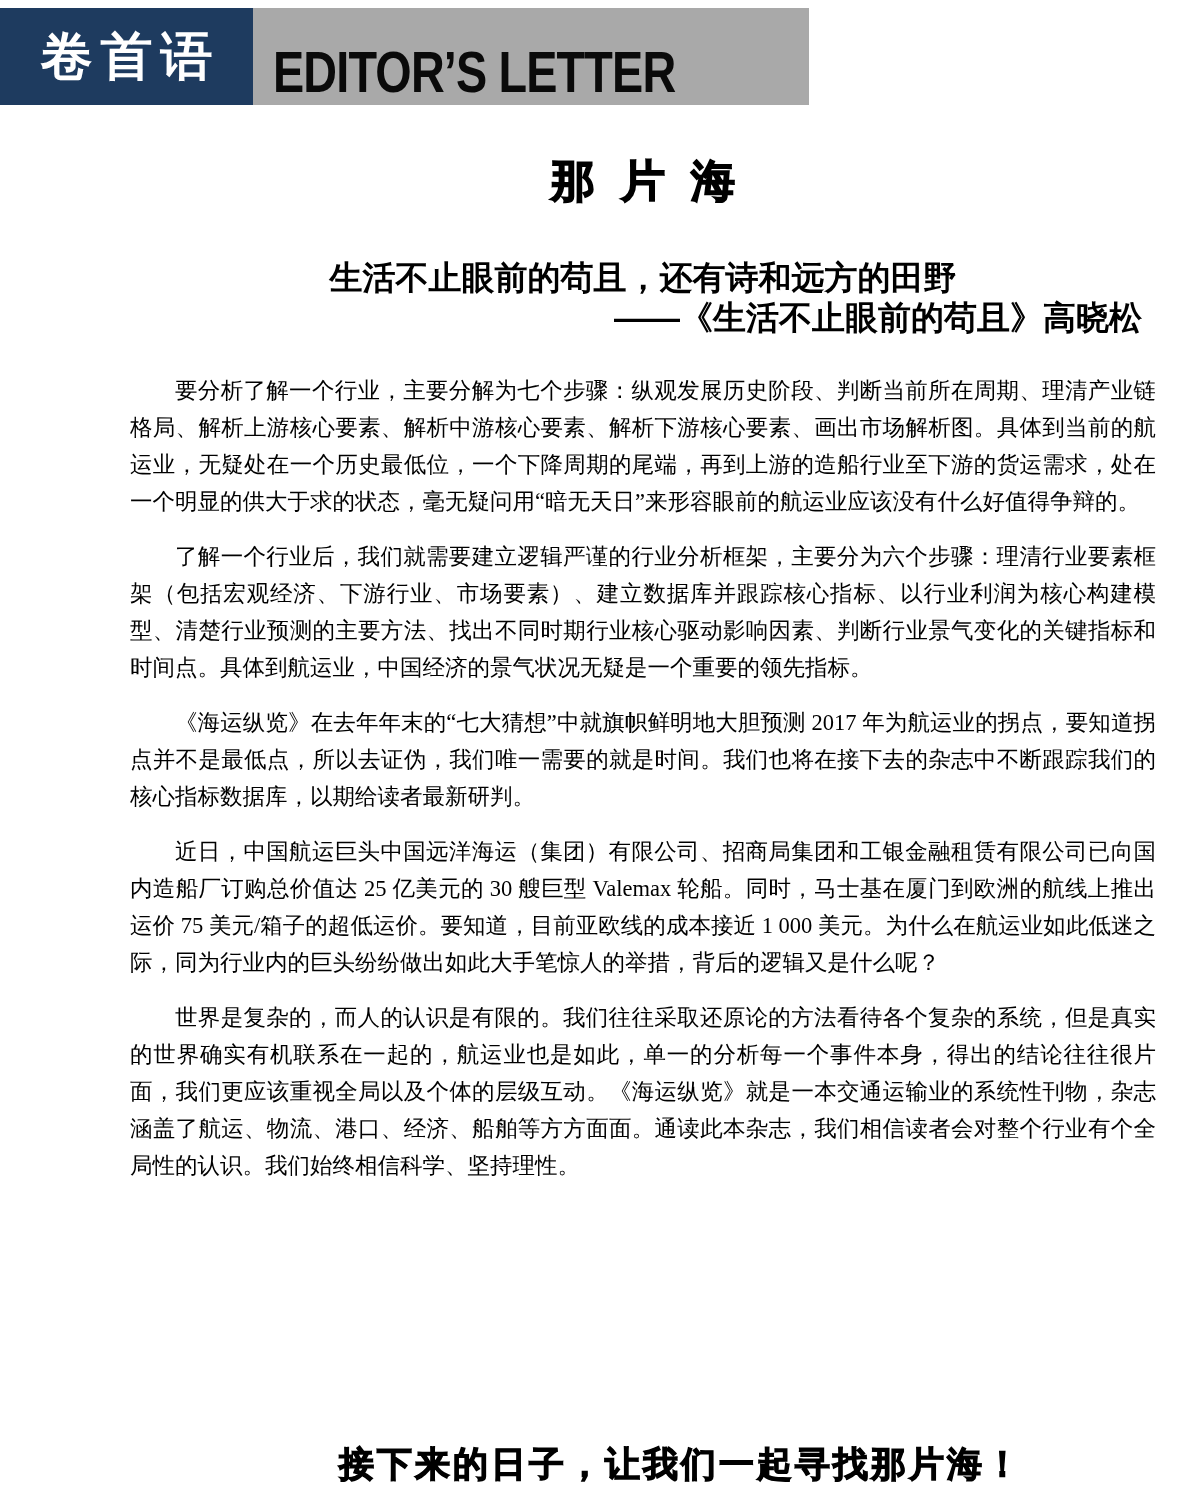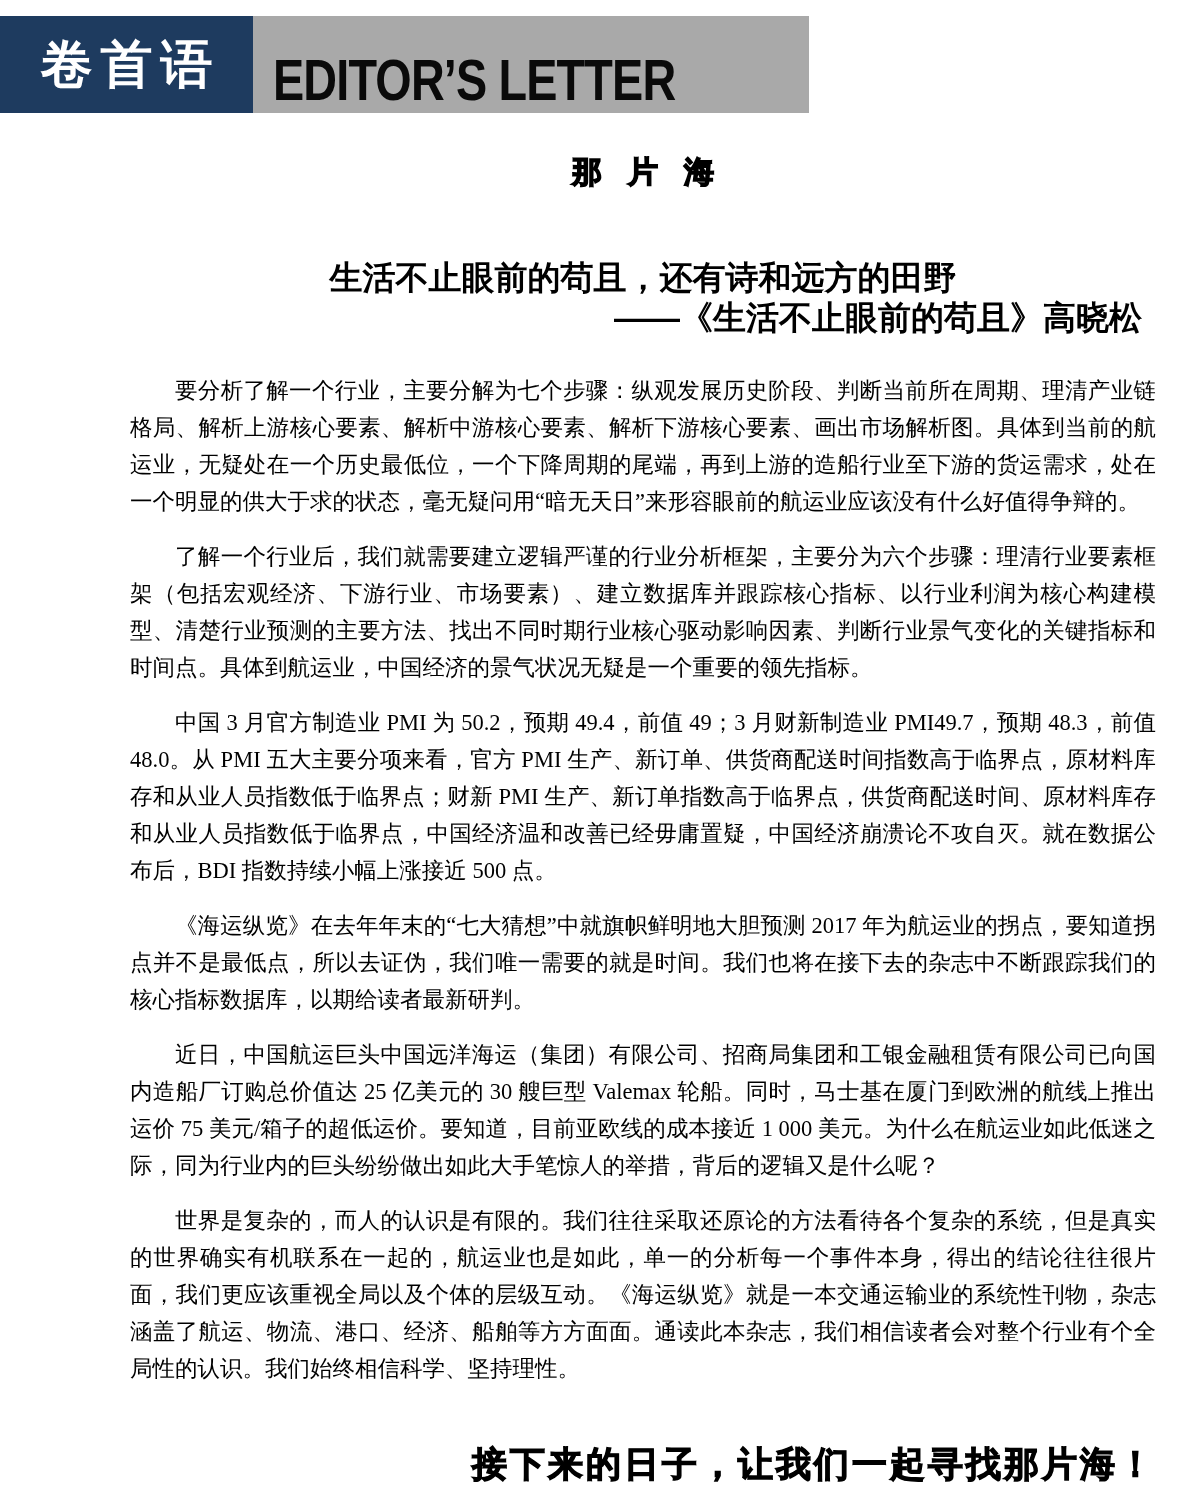--- a/index.html
+++ b/index.html
@@ -11,21 +11,21 @@
   *{margin:0;padding:0;box-sizing:border-box;}
   html,body{background:#ffffff;}
   body{font-family:"Liberation Serif","DejaVu Serif",serif;color:var(--ink);}
   .page{
     position:relative;
     width:1200px;height:1504px;
     background:var(--paper);
     overflow:hidden;
   }
   
-  .page-header{position:absolute;top:16px;left:0;width:1068px;height:97px;text-decoration:underline;}
+  .page-header{position:absolute;top:8px;left:0;width:1068px;height:97px;text-decoration:underline;}
   .badge-cn{
     position:absolute;top:0;left:0;width:253px;height:97px;
     background:var(--accent-blue);
     color:#ffffff;
     font-family:"Liberation Sans","DejaVu Sans",sans-serif;
     font-weight:700;font-size:52px;letter-spacing:8px;
     display:flex;align-items:center;justify-content:center;
     text-indent:8px;
   }
   .bar-en{
@@ -41,21 +41,21 @@
     color:#0a0a0a;
     transform:scaleX(0.82);transform-origin:left center;
     white-space:nowrap;
   }
   
   .content{position:absolute;left:130px;top:0;width:1026px;}
   .article-title{
     position:absolute;left:0;top:152px;width:100%;
     text-align:center;
     font-family:"Liberation Sans","DejaVu Sans",sans-serif;
-    font-weight:900;font-size:30px;letter-spacing:26px;text-indent:26px;
+    font-weight:900;font-size:44px;letter-spacing:26px;text-indent:26px;
     -webkit-text-stroke:1.5px #000;
   }
   .quote-block{
     position:absolute;left:0;top:258px;width:100%;
     font-family:"Liberation Sans","DejaVu Sans",sans-serif;
     font-weight:700;font-size:33px;line-height:40px;
     text-align:center;
   }
   .quote-attribution{
     text-align:right;
@@ -66,21 +66,21 @@
     font-size:22.5px;line-height:37px;
     text-align:justify;
     text-justify:inter-ideograph;
   }
   .article-body p{
     text-indent:45px;
     margin:0 0 18px 0;
   }
   .footer-slogan{
     position:absolute;left:0;top:1441px;width:100%;
-    text-align:right;
+    text-align:center;
     font-family:Liberation Serif, serif;
     font-weight:900;font-size:35px;letter-spacing:3px;
     -webkit-text-stroke:1.2px #000;
     padding-left:76px;
     white-space:nowrap;
   }
 </style>
 </head>
 <body>
 
@@ -98,21 +98,20 @@
     <div class="article-title">那片海</div>
 
     <div class="quote-block">
       <div class="quote-line">生活不止眼前的苟且，还有诗和远方的田野</div>
       <div class="quote-attribution">——《生活不止眼前的苟且》高晓松</div>
     </div>
 
     <div class="article-body">
       <p>要分析了解一个行业，主要分解为七个步骤：纵观发展历史阶段、判断当前所在周期、理清产业链格局、解析上游核心要素、解析中游核心要素、解析下游核心要素、画出市场解析图。具体到当前的航运业，无疑处在一个历史最低位，一个下降周期的尾端，再到上游的造船行业至下游的货运需求，处在一个明显的供大于求的状态，毫无疑问用“暗无天日”来形容眼前的航运业应该没有什么好值得争辩的。</p>
       <p>了解一个行业后，我们就需要建立逻辑严谨的行业分析框架，主要分为六个步骤：理清行业要素框架（包括宏观经济、下游行业、市场要素）、建立数据库并跟踪核心指标、以行业利润为核心构建模型、清楚行业预测的主要方法、找出不同时期行业核心驱动影响因素、判断行业景气变化的关键指标和时间点。具体到航运业，中国经济的景气状况无疑是一个重要的领先指标。</p>
-      <p>中国 3 月官方制造业 PMI 为 50.2，预期 49.4，前值 49；3 月财新制造业 PMI49.7，预期 48.3，前值 48.0。从 PMI 五大主要分项来看，官方 PMI 生产、新订单、供货商配送时间指数高于临界点，原材料库存和从业人员指数低于临界点；财新 PMI 生产、新订单指数高于临界点，供货商配送时间、原材料库存和从业人员指数低于临界点，中国经济温和改善已经毋庸置疑，中国经济崩溃论不攻自灭。就在数据公布后，BDI 指数持续小幅上涨接近 500 点。</p>
       <p>《海运纵览》在去年年末的“七大猜想”中就旗帜鲜明地大胆预测 2017 年为航运业的拐点，要知道拐点并不是最低点，所以去证伪，我们唯一需要的就是时间。我们也将在接下去的杂志中不断跟踪我们的核心指标数据库，以期给读者最新研判。</p>
       <p>近日，中国航运巨头中国远洋海运（集团）有限公司、招商局集团和工银金融租赁有限公司已向国内造船厂订购总价值达 25 亿美元的 30 艘巨型 Valemax 轮船。同时，马士基在厦门到欧洲的航线上推出运价 75 美元/箱子的超低运价。要知道，目前亚欧线的成本接近 1 000 美元。为什么在航运业如此低迷之际，同为行业内的巨头纷纷做出如此大手笔惊人的举措，背后的逻辑又是什么呢？</p>
       <p>世界是复杂的，而人的认识是有限的。我们往往采取还原论的方法看待各个复杂的系统，但是真实的世界确实有机联系在一起的，航运业也是如此，单一的分析每一个事件本身，得出的结论往往很片面，我们更应该重视全局以及个体的层级互动。《海运纵览》就是一本交通运输业的系统性刊物，杂志涵盖了航运、物流、港口、经济、船舶等方方面面。通读此本杂志，我们相信读者会对整个行业有个全局性的认识。我们始终相信科学、坚持理性。</p>
     </div>
 
     <div class="footer-slogan">接下来的日子，让我们一起寻找那片海！</div>
 
   </div>
 
 </div>

